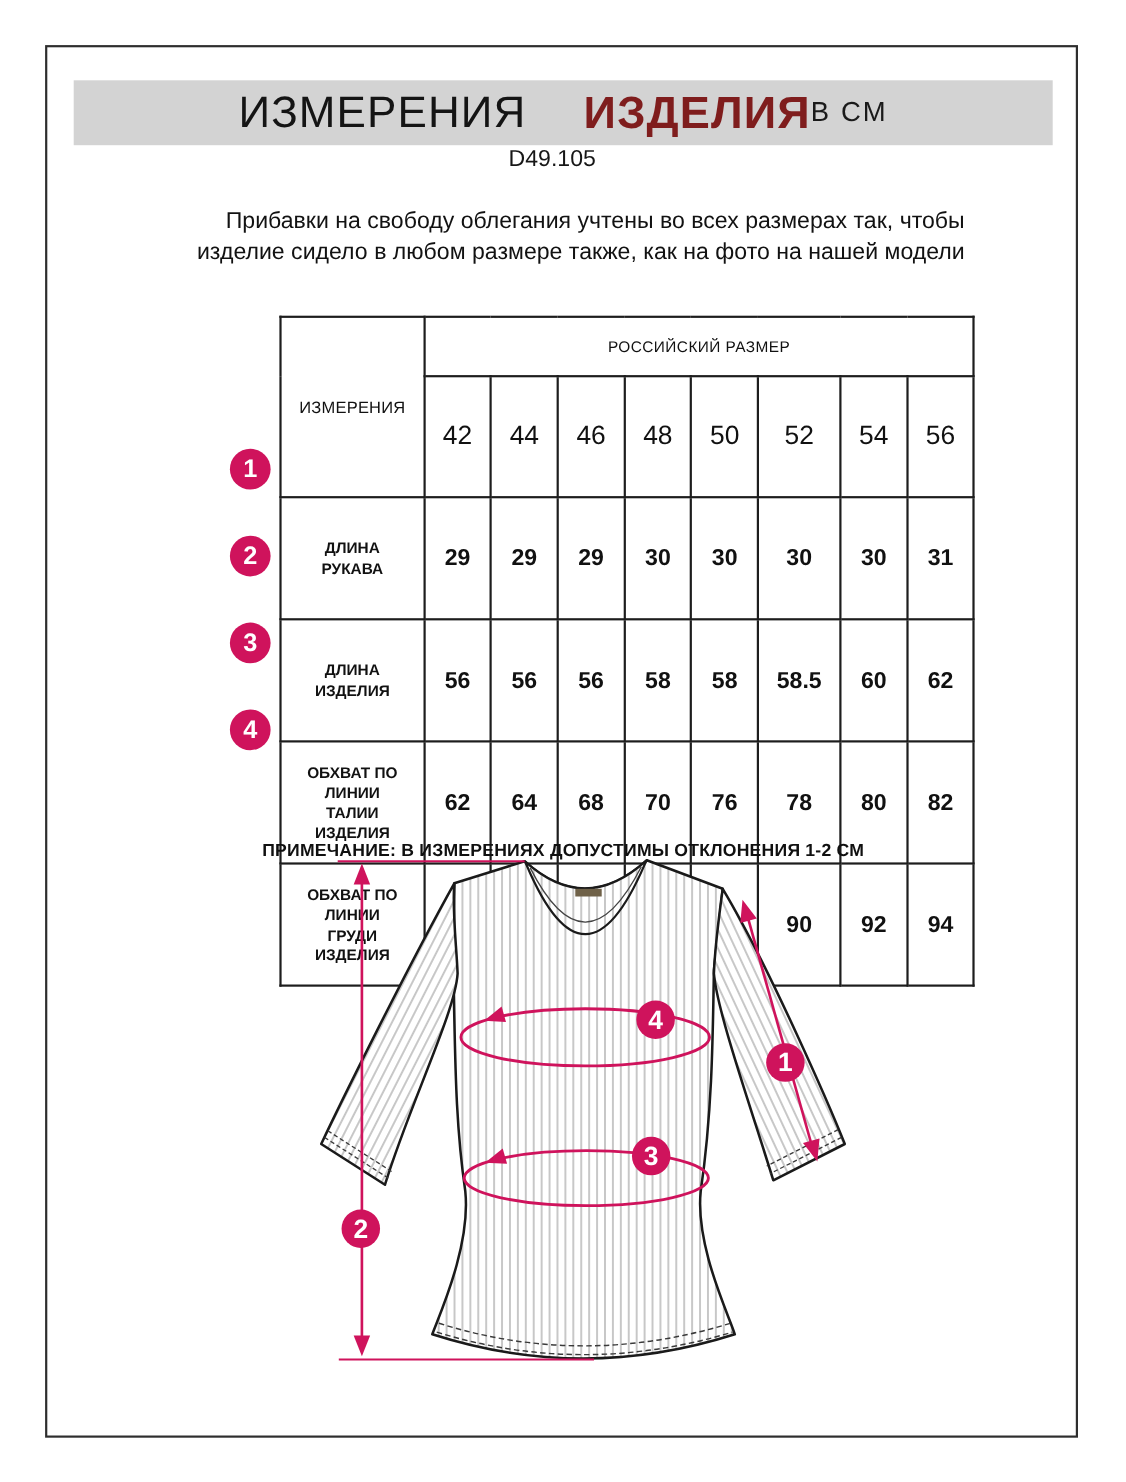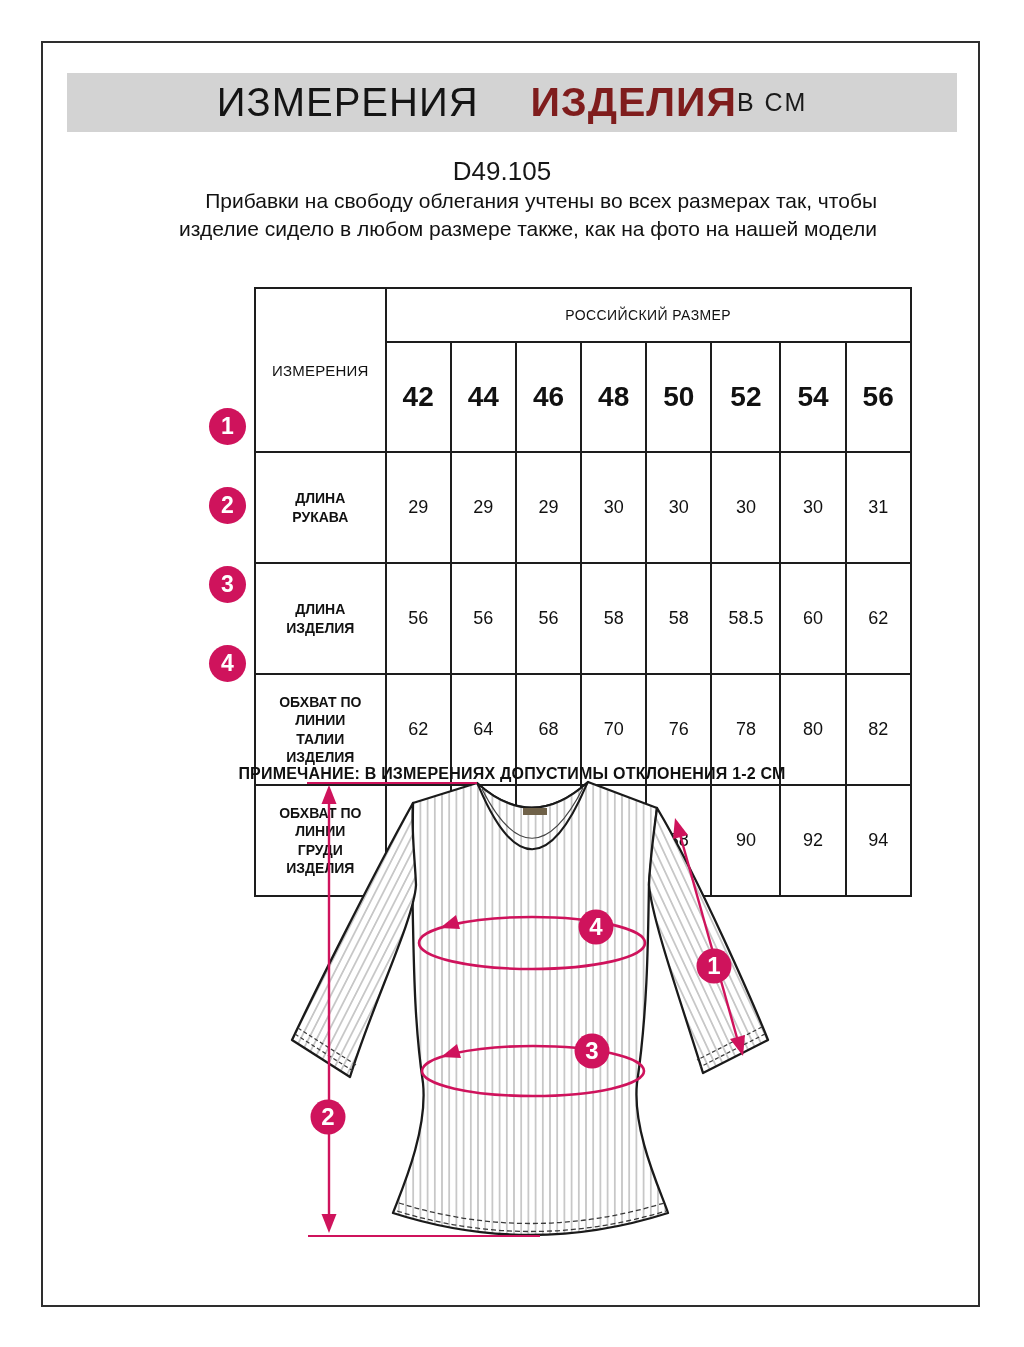--- a/index.html
+++ b/index.html
@@ -12,38 +12,38 @@
     border:2px solid #2e2e2e;background:#fff;
   }
   .header-bar{
     position:absolute;left:67px;top:73px;width:890px;height:59px;
     background:#d3d3d3;display:flex;align-items:center;justify-content:center;
   }
   .header-bar .t1{font-size:40px;font-weight:400;letter-spacing:1px;color:#141414}
   .header-bar .t2{font-size:41px;font-weight:700;letter-spacing:1px;margin-left:52px;color:#7f1d1d}
   .header-bar .t3{font-size:25px;font-weight:400;letter-spacing:2px;color:#1a1a1a}
   .article-code{
-    position:absolute;left:0;top:156px;width:1004px;text-align:center;
-    font-size:26px;font-weight:400;color:#161616;
+    position:absolute;left:0;top:133px;width:1004px;text-align:center;
+    font-size:21px;font-weight:400;color:#161616;
   }
   .description{
     position:absolute;left:147px;top:187px;width:730px;text-align:right;
     font-size:21px;line-height:1.32;color:#121212;
   }
   table.size-table{
     position:absolute;left:254px;top:287px;border-collapse:collapse;table-layout:fixed;
   }
   table.size-table td{
     border:2px solid #1d1d1d;text-align:center;vertical-align:middle;padding:16px;
   }
   td.rus-size{height:20px;font-size:14px;letter-spacing:.4px;font-weight:400}
-  td.size-cell{height:76px;font-size:28px;font-weight:700}
+  td.size-cell{height:76px;font-size:24px;font-weight:400}
   td.corner{font-size:15px;font-weight:400;letter-spacing:.2px}
   td.row-label{font-size:14px;line-height:1.32;font-weight:700;padding:2px 5px}
-  td.val{height:77px;font-size:18px;font-weight:400}
+  td.val{height:77px;font-size:21px;font-weight:700}
   .num-badge{
     position:absolute;width:37px;height:37px;border-radius:50%;
     background:#cf135c;color:#fff;display:flex;align-items:center;justify-content:center;
     font-size:23px;font-weight:700;
   }
   .note{
     position:absolute;left:10px;top:765px;width:1004px;text-align:center;
     font-size:16px;font-weight:700;letter-spacing:.2px;color:#101010;
   }
   .sketch{position:absolute;left:280px;top:770px;width:510px;height:560px}

